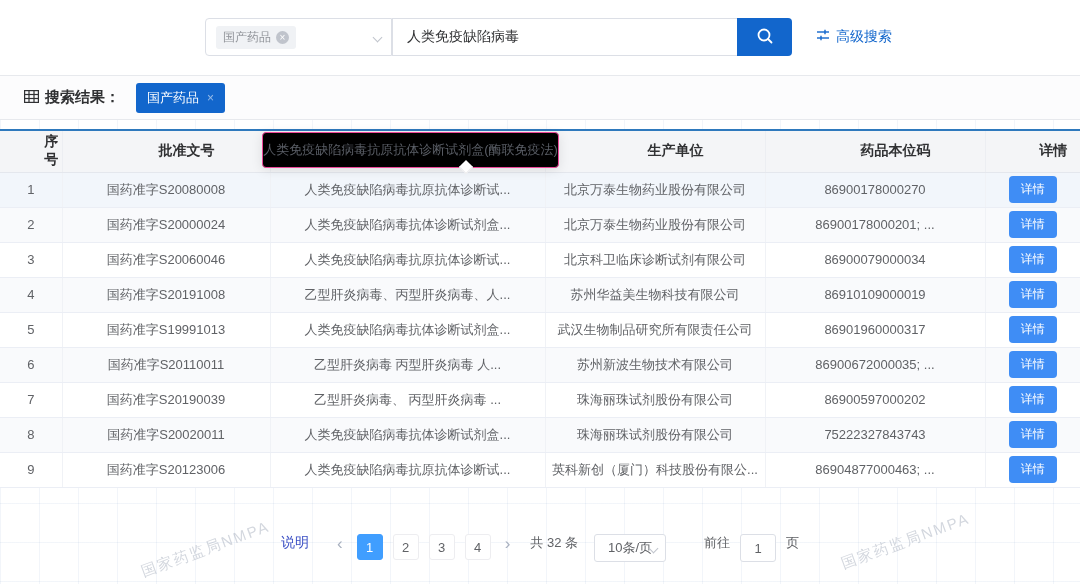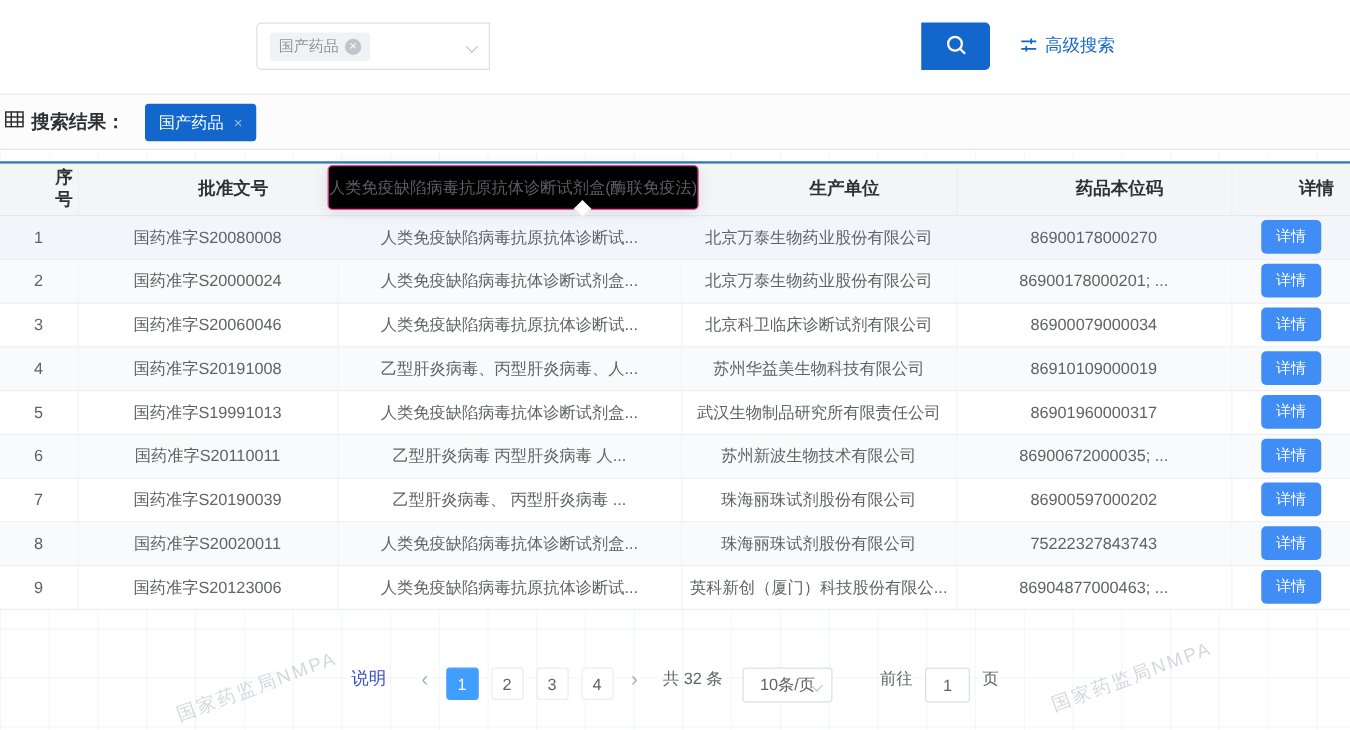--- a/index.html
+++ b/index.html
@@ -49,28 +49,28 @@
     padding:0 14px; font-size:14px; color:#303133; outline:none;
     font-family:inherit;
   }
   .search-btn {
     position:absolute; left:737px; top:18px; width:55px; height:38px;
     background:#1266cc; border:none; border-radius:0 4px 4px 0; cursor:pointer;
     display:flex; align-items:center; justify-content:center;
   }
   .adv-link {
     position:absolute; left:816px; top:28px; color:#1266cc; font-size:14px;
-    display:flex; align-items:center; gap:6px; cursor:pointer; text-decoration:none;
+    display:flex; align-items:flex-start; gap:6px; cursor:pointer; text-decoration:none;
   }
 
   
   .results-bar {
     position:absolute; left:0; top:75px; width:1080px; height:45px;
     background:#fcfcfd; border-top:1px solid #e7e9ed; border-bottom:1px solid #e7e9ed;
-    display:flex; align-items:center; padding-left:4px; z-index:2;
+    display:flex; align-items:center; padding-left:24px; z-index:2;
   }
   .results-label { font-size:15px; font-weight:bold; color:#303133; display:flex; align-items:center; gap:6px; }
   .results-tag {
     margin-left:16px; background:#1266cc; color:#fff; font-size:13px;
     border-radius:3px; padding:6px 11px; display:flex; align-items:center; gap:8px; cursor:pointer;
   }
   .results-tag .tag-close { opacity:.55; font-size:12px; cursor:pointer; }
 
   
   .table-wrap {
@@ -145,20 +145,21 @@
 <div class="watermark wm2">国家药监局NMPA</div>
 
 <div class="search-area">
   <div class="cat-select">
     <span class="cat-tag">
       <span>国产药品</span>
       <span class="close-circle">×</span>
     </span>
     <span class="caret-down"></span>
   </div>
+  <input class="search-input" type="text" value="人类免疫缺陷病毒" style="">
   <button class="search-btn">
     <span>
       <svg width="20" height="20" viewBox="0 0 20 20">
         <circle cx="9" cy="9" r="5.5" fill="none" stroke="#ffffff" stroke-width="1.8"></circle>
         <line x1="13" y1="13" x2="16.5" y2="16.5" stroke="#ffffff" stroke-width="1.8" stroke-linecap="round"></line>
       </svg>
     </span>
   </button>
   <a class="adv-link">
     <span>

